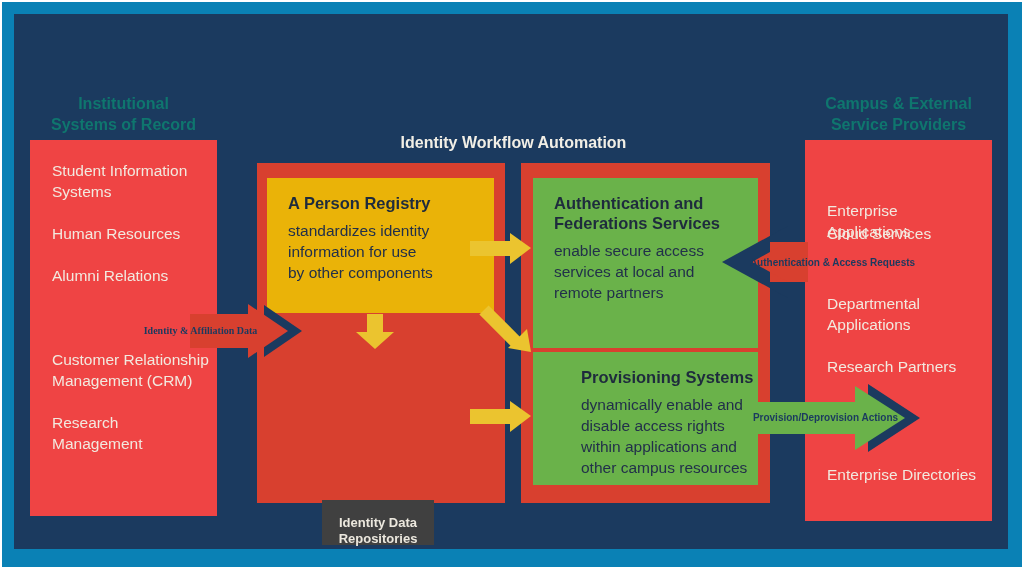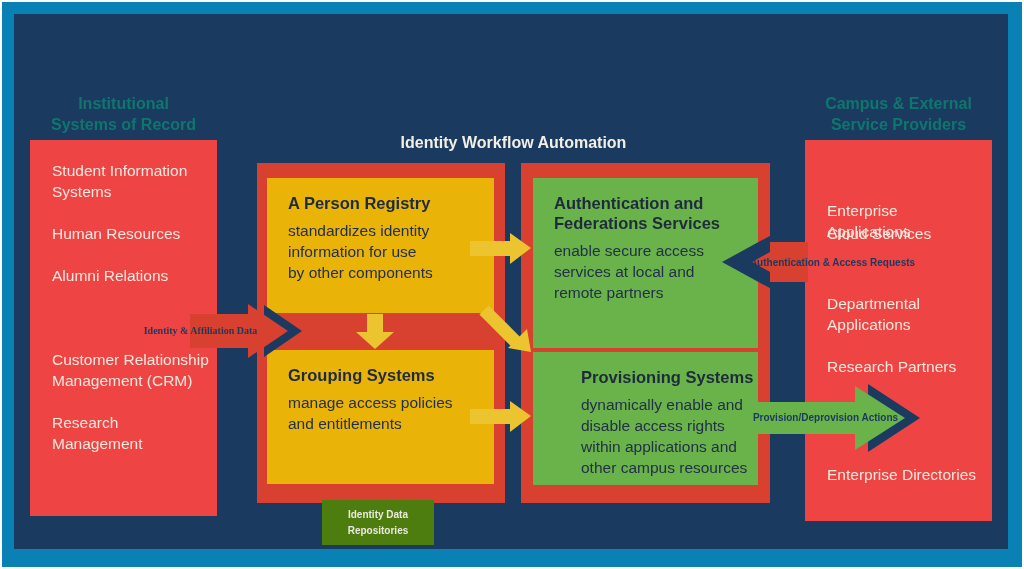--- a/index.html
+++ b/index.html
@@ -31,23 +31,23 @@
   }
 
   .container-red { background:#d8402f; }
   .process-box { position:absolute; padding:15px 0 0 21px; }
   .box-yellow { background:#eab308; }
   .box-green { background:#6ab24a; }
   .box-title { font-size:16.5px; font-weight:bold; line-height:20px; color:#1e2b3d; white-space:pre; }
   .box-desc { margin-top:7px; font-size:15.5px; line-height:21px; color:#22304a; white-space:pre; }
 
   .footer-tab {
-    position:absolute; width:112px; height:45px; background:#4d7c0f;
-    color:#ece8de; font-size:10px; font-weight:bold; line-height:16px;
-    text-align:center; padding-top:7px; white-space:pre;
+    position:absolute; width:112px; height:45px; background:#404040;
+    color:#ece8de; font-size:13px; font-weight:bold; line-height:16px;
+    text-align:center; padding-top:15px; white-space:pre;
   }
 
   .arrow-label {
     position:absolute; font-size:10px; font-weight:bold; color:#1b3a5f;
     text-align:center; white-space:nowrap; z-index:4;
   }
   svg.arrows { position:absolute; left:0; top:0; z-index:3; pointer-events:none; }
   .layer { position:absolute; inset:0; }
 </style>
 </head>
@@ -75,25 +75,20 @@
     <div class="panel-item" style="top:272px;">Research
 Management</div>
   </div>
 
   <div class="abs container-red" style="left:257px; top:163px; width:248px; height:340px;"></div>
   <div class="process-box box-yellow" style="left:267px; top:178px; width:227px; height:135px;">
     <div class="box-title">A Person Registry</div>
     <div class="box-desc">standardizes identity
 information for use
 by other components</div>
-  </div>
-  <div class="process-box box-yellow" style="left:267px; top:350px; width:227px; height:134px;">
-    <div class="box-title">Grouping Systems</div>
-    <div class="box-desc">manage access policies
-and entitlements</div>
   </div>
 
   <div class="abs container-red" style="left:521px; top:163px; width:249px; height:340px;"></div>
   <div class="process-box box-green" style="left:533px; top:178px; width:225px; height:170px;">
     <div class="box-title">Authentication and
 Federations Services</div>
     <div class="box-desc">enable secure access
 services at local and
 remote partners</div>
   </div>

